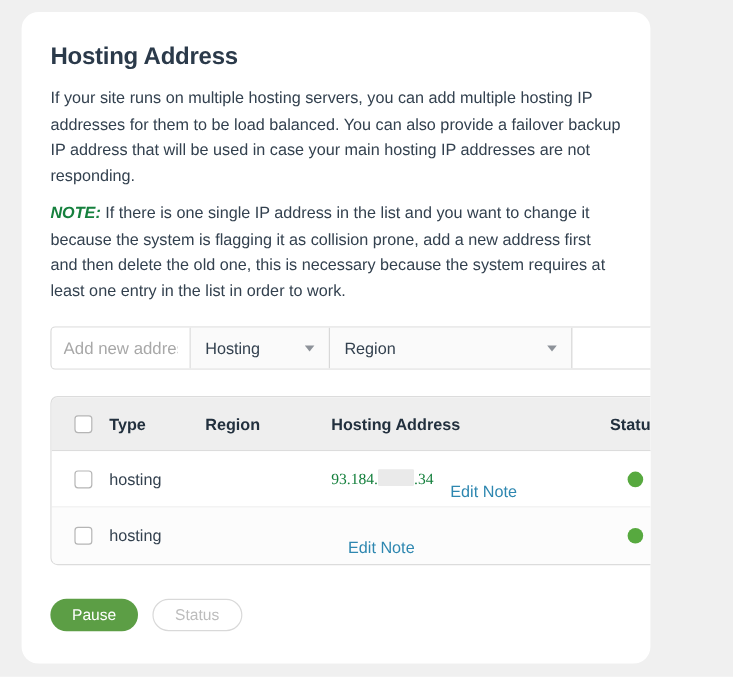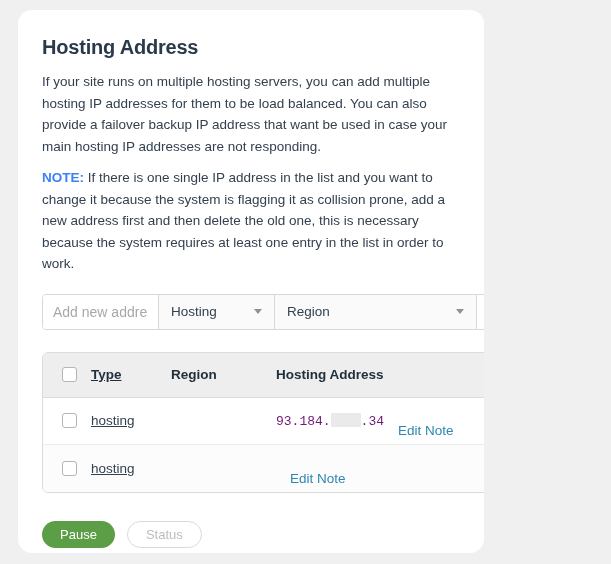--- a/index.html
+++ b/index.html
@@ -12,21 +12,21 @@
     background: #f0f0f0;
     font-family: "Liberation Sans", sans-serif;
     -webkit-font-smoothing: antialiased;
     overflow: hidden;
   }
 
   .card {
     position: absolute;
     left: 18px;
     top: 10px;
-    width: 466px;
+    width: 524px;
     height: 543px;
     background: #ffffff;
     border-radius: 14px;
     box-sizing: border-box;
     overflow: hidden;
   }
 
   .card-inner {
     padding: 26px 24px 0 24px;
   }
@@ -46,21 +46,22 @@
     line-height: 21.5px;
     color: #33414f;
     margin: 0 0 10px 0;
     max-width: 530px;
   }
   .para.note {
     margin-top: 8px;
   }
   .note-label {
     font-weight: bold;
-    color: #3b82f6;
+    color: #15803d;
+    font-style: italic;
   }
 
   
   .form-row {
     display: flex;
     align-items: stretch;
     margin-top: 19px;
     height: 36px;
     border: 1px solid #d8d8d8;
     border-radius: 4px;
@@ -156,42 +157,42 @@
     border-bottom: 1px solid #ececec;
   }
   .tbody-row.alt {
     background: #fcfcfc;
   }
   .tbody-row.last {
     border-bottom: none;
   }
 
   .c-check  { width: 44px; display: flex; justify-content: center; align-items: center; padding-left: 4px;}
-  .c-type   { width: 80px; text-decoration: underline; }
+  .c-type   { width: 80px; }
   .c-region { width: 105px; }
   .c-addr   { flex: 1; display: flex; align-items: center; }
   .c-status { width: 86px; display: flex; justify-content: center; align-items: center; text-align: center; }
 
   .thead .c-addr { padding-left: 0; }
 
   .cbox {
     width: 15px;
     height: 15px;
     border: 1px solid #b5b5b5;
     border-radius: 3px;
     background: #ffffff;
     box-sizing: border-box;
     cursor: pointer;
     display: block;
   }
 
   .ipaddr {
-    font-family: Liberation Mono, monospace;
+    font-family: Liberation Serif, serif;
     font-size: 13px;
-    color: #701a75;
+    color: #15803d;
     letter-spacing: 0px;
     white-space: pre;
     display: inline-block;
   }
   .redact {
     display: inline-block;
     background: #eaeaea;
     border-radius: 1px;
     height: 14px;
     vertical-align: -2px;
@@ -248,21 +249,21 @@
   }
 </style>
 </head>
 <body>
 
 <div class="card">
   <div class="card-inner">
 
     <h1 class="page-title">Hosting Address</h1>
 
-    <p class="para">If your site runs on multiple hosting servers, you can add multiple hosting IP addresses for them to be load balanced. You can also provide a failover backup IP address that want be used in case your main hosting IP addresses are not responding.</p>
+    <p class="para">If your site runs on multiple hosting servers, you can add multiple hosting IP addresses for them to be load balanced. You can also provide a failover backup IP address that will be used in case your main hosting IP addresses are not responding.</p>
 
     <p class="para note"><span class="note-label">NOTE:</span><span> If there is one single IP address in the list and you want to change it because the system is flagging it as collision prone, add a new address first and then delete the old one, this is necessary because the system requires at least one entry in the list in order to work.</span></p>
 
     <div class="form-row">
       <input class="addr-input" type="text" placeholder="Add new address" style="">
       <div class="sel sel-hosting">
         <span class="sel-label">Hosting</span>
         <span class="caret"></span>
       </div>
       <div class="sel sel-region">

